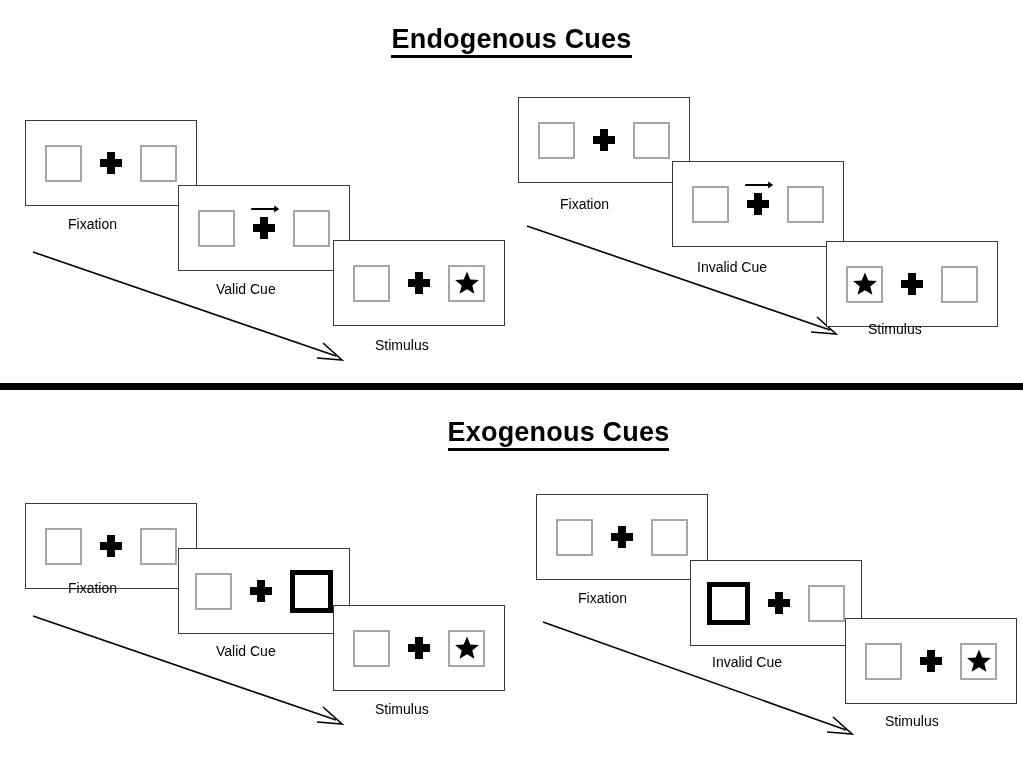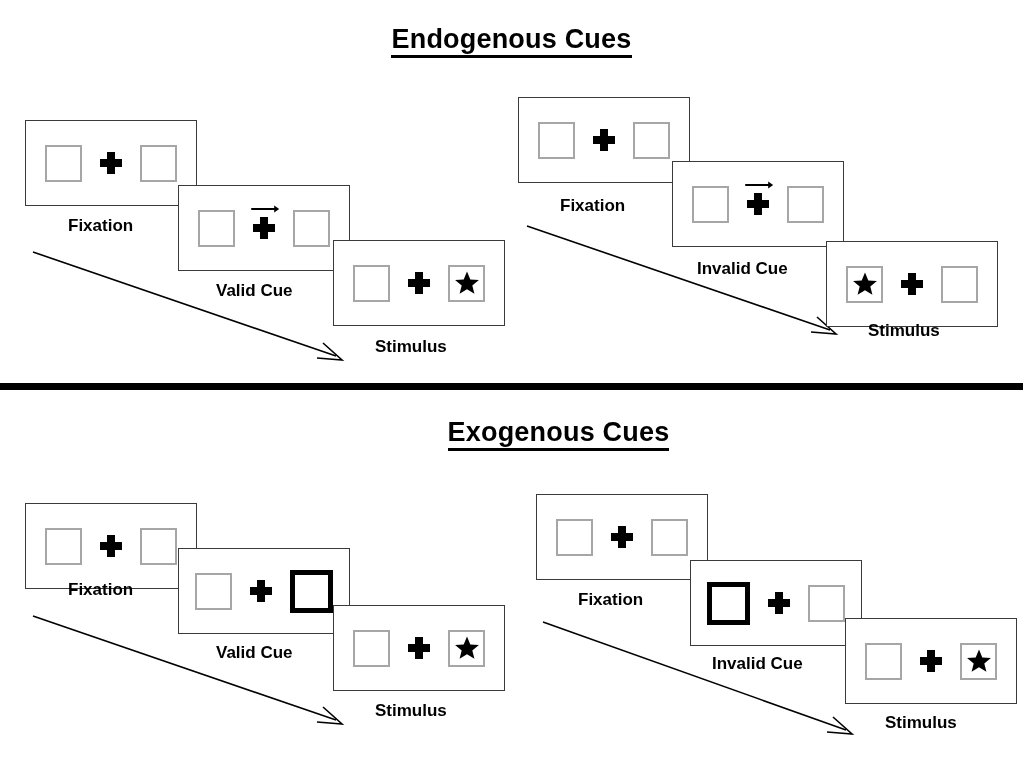--- a/index.html
+++ b/index.html
@@ -119,22 +119,22 @@
     left: 50%;
     transform: translateX(-46%);
     top: -14px;
     pointer-events: none;
   }
   .cue-arrow svg { display: block; overflow: visible; }
 
   
   .caption {
     position: absolute;
-    font-size: 17px;
-    font-weight: bold;
+    font-size: 14px;
+    font-weight: normal;
     white-space: nowrap;
     z-index: 3;
   }
 
   
   .flow-arrow {
     position: absolute;
     z-index: 1;
     pointer-events: none;
   }

